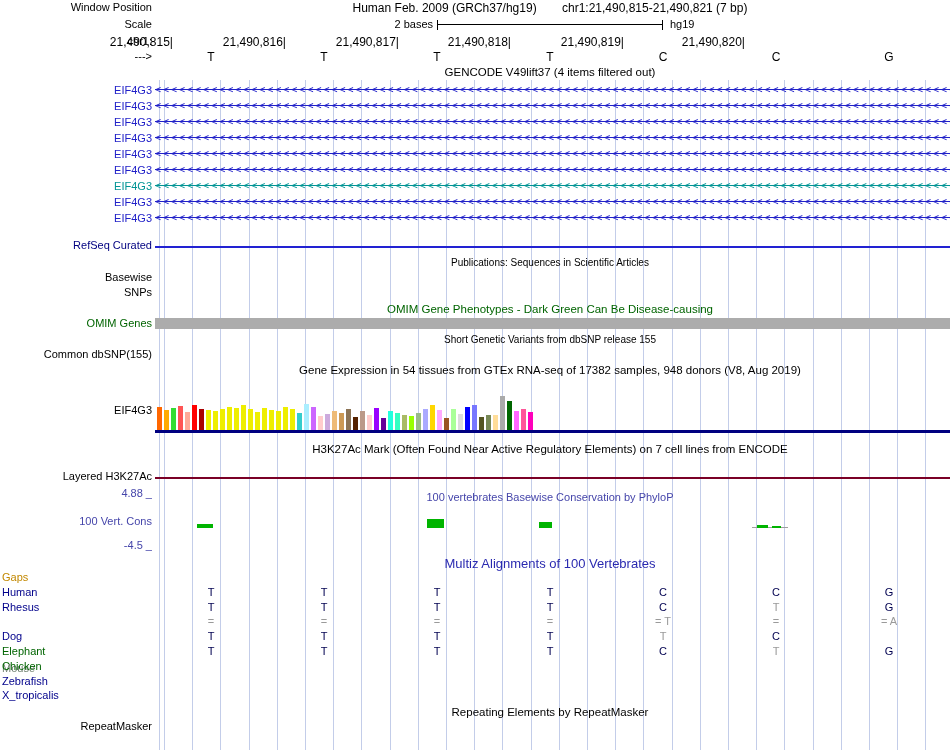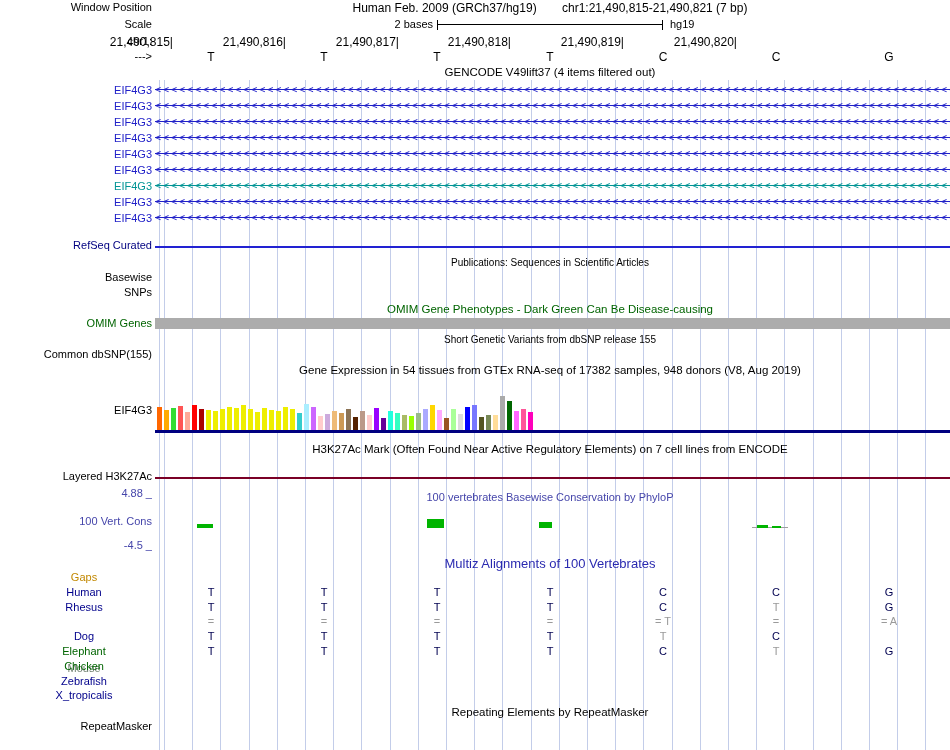--- a/index.html
+++ b/index.html
@@ -43,21 +43,21 @@
 
   .hline { position:absolute; left:155px; width:795px; }
 
   #gtex-bars { position:absolute; left:157px; top:392px; height:38px; display:flex; align-items:flex-end; gap:2px; }
   .gtex-bar { width:5px; flex:none; }
 
   #cons-marks { position:absolute; top:0; left:0; width:0; height:0; }
 
   #multiz-rows { position:absolute; top:570px; left:0; width:950px; }
   .mz-row { position:relative; height:14.8px; line-height:14.8px; }
-  .mz-label { position:absolute; left:8px; width:152px; text-align:center; font-size:11px; }
+  .mz-label { position:absolute; left:2px; width:152px; text-align:left; font-size:11px; }
   .mz-cell { position:absolute; transform:translateX(-50%); font-size:11px; color:#000050; white-space:pre; }
   .mz-cell.muted { color:#9a9a9a; }
 </style>
 </head>
 <body>
 
 <div id="browser">
   <div class="guidelines"></div>
 
   <div class="title-row">
@@ -69,21 +69,21 @@
   <span class="scale-value">2 bases</span>
   <div class="scale-bracket"></div>
   <span class="genome-label">hg19</span>
   <span class="side-label" style="top:35px">chr1:</span>
   <div id="pos-ruler">
       <span class="pos-num" style="right: 682px;">21,490,815|</span>
       <span class="pos-num" style="right: 569px;">21,490,816|</span>
       <span class="pos-num" style="right: 456px;">21,490,817|</span>
       <span class="pos-num" style="right: 344px;">21,490,818|</span>
       <span class="pos-num" style="right: 231px;">21,490,819|</span>
-      <span class="pos-num" style="right: 118px; margin-left: 42px;">21,490,820|</span>
+      <span class="pos-num" style="right: 110px; margin-left: 42px;">21,490,820|</span>
     </div>
   <span class="side-label" style="top:50px">---&gt;</span>
   <div id="seq-row">
       <span class="base-letter" style="left: 211px;">T</span>
       <span class="base-letter" style="left: 324px;">T</span>
       <span class="base-letter" style="left: 437px;">T</span>
       <span class="base-letter" style="left: 550px;">T</span>
       <span class="base-letter" style="left: 663px;">C</span>
       <span class="base-letter" style="left: 776px;">C</span>
       <span class="base-letter" style="left: 889px;">G</span>

